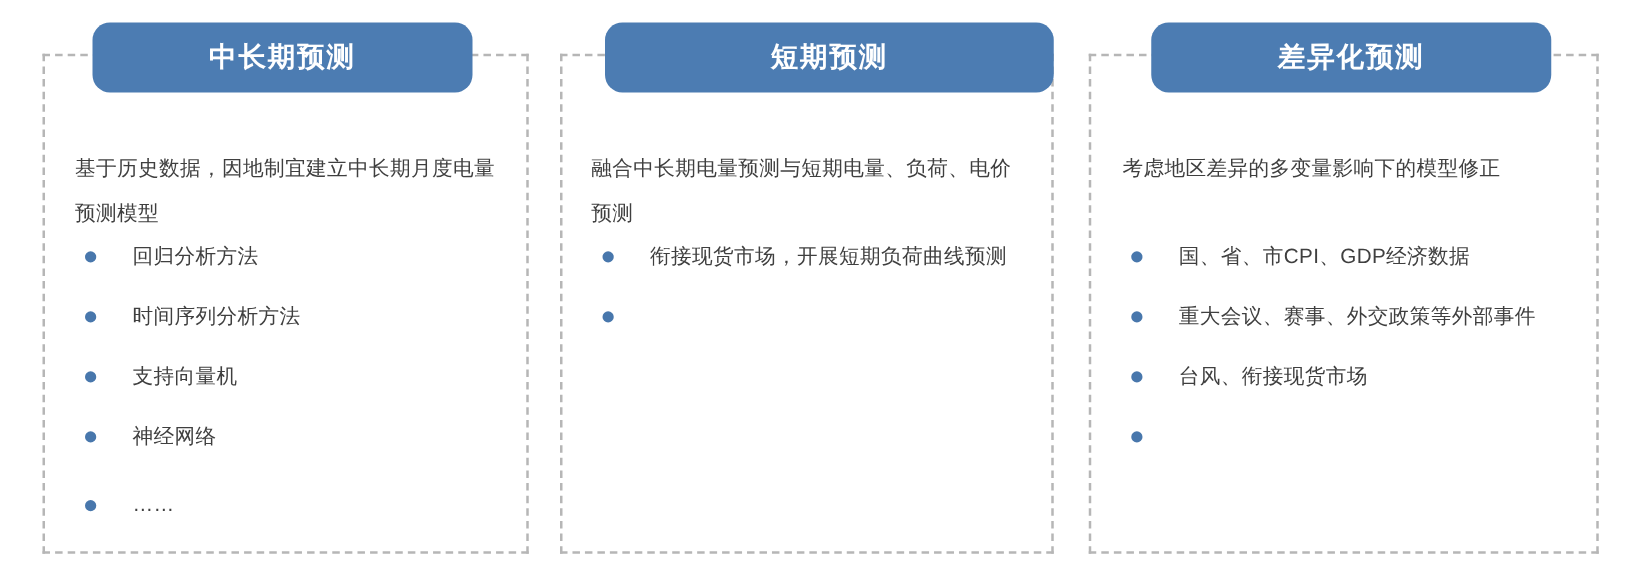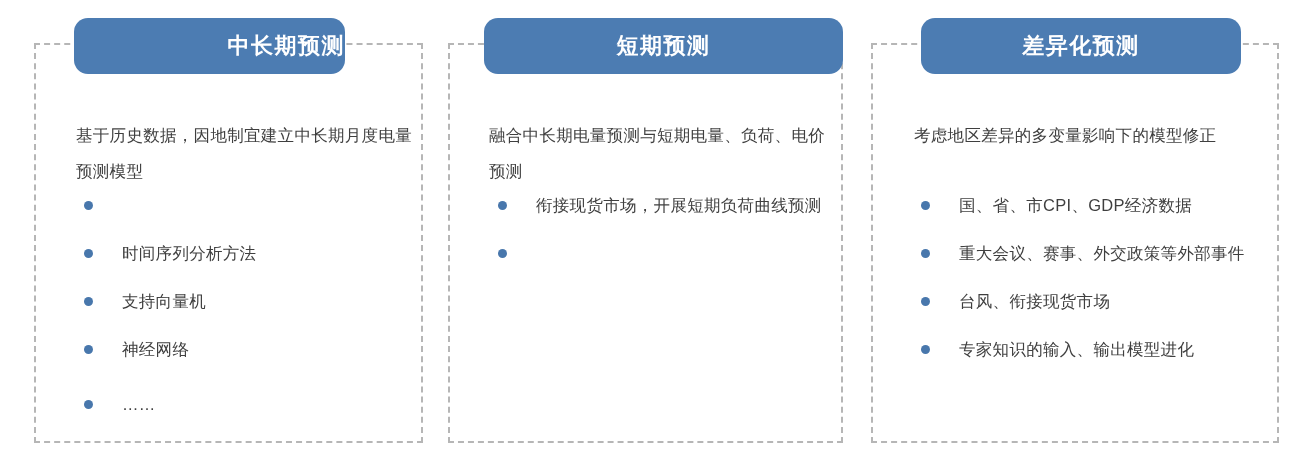--- a/index.html
+++ b/index.html
@@ -56,29 +56,29 @@
     color: #ffffff;
     display: flex;
     align-items: center;
     justify-content: center;
     font-size: 22px;
     font-weight: bold;
     letter-spacing: 1.5px;
     z-index: 3;
     box-sizing: border-box;
   }
-  .panel-1 .panel-header { left: 40px;  width: 271px; justify-content: flex-end; }
+  .panel-1 .panel-header { left: 40px;  width: 304px; }
   .panel-2 .panel-header { left: 36px;  width: 359px; }
   .panel-3 .panel-header { left: 50px;  width: 320px; }
 
   
   .panel-body {
     position: absolute;
     top: 43px;
-    left: 16px;
+    left: 0;
     right: 0;
     height: 400px;
     z-index: 2;
     box-sizing: border-box;
   }
 
   .panel-intro {
     position: absolute;
     top: 57px;
     color: #3f3f3f;
@@ -136,20 +136,21 @@
 
 <div id="board">
 
   <section class="panel panel-1">
     <div class="panel-frame"></div>
     <div class="panel-body">
       <p class="panel-intro">基于历史数据，因地制宜建立中长期月度电量预测模型</p>
       <ul class="bullet-list">
         <li class="bullet-item">
           <span class="bullet-dot"></span>
+          <span class="bullet-text">回归分析方法</span>
         </li>
         <li class="bullet-item">
           <span class="bullet-dot"></span>
           <span class="bullet-text">时间序列分析方法</span>
         </li>
         <li class="bullet-item">
           <span class="bullet-dot"></span>
           <span class="bullet-text">支持向量机</span>
         </li>
         <li class="bullet-item">
@@ -198,21 +199,20 @@
         <li class="bullet-item">
           <span class="bullet-dot"></span>
           <span class="bullet-text">重大会议、赛事、外交政策等外部事件</span>
         </li>
         <li class="bullet-item">
           <span class="bullet-dot"></span>
           <span class="bullet-text">台风、衔接现货市场</span>
         </li>
         <li class="bullet-item">
           <span class="bullet-dot"></span>
-          <span class="bullet-text">专家知识的输入、输出模型进化</span>
         </li>
       </ul>
     </div>
     <div class="panel-header">
       <span>差异化预测</span>
     </div>
   </section>
 
 </div>
 

